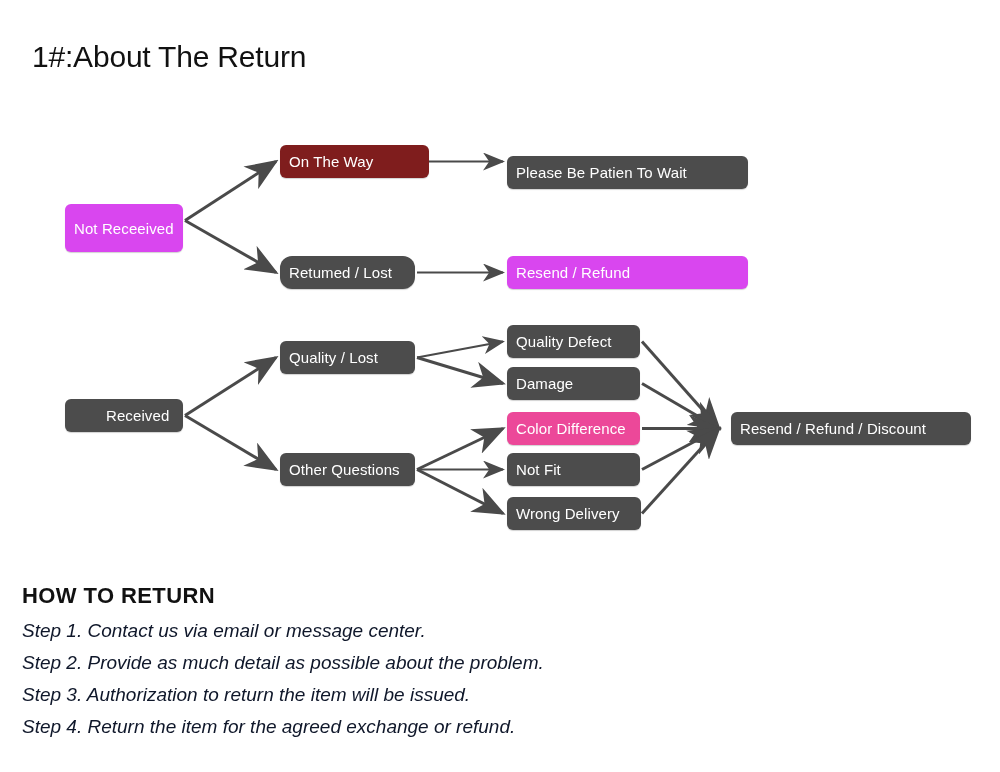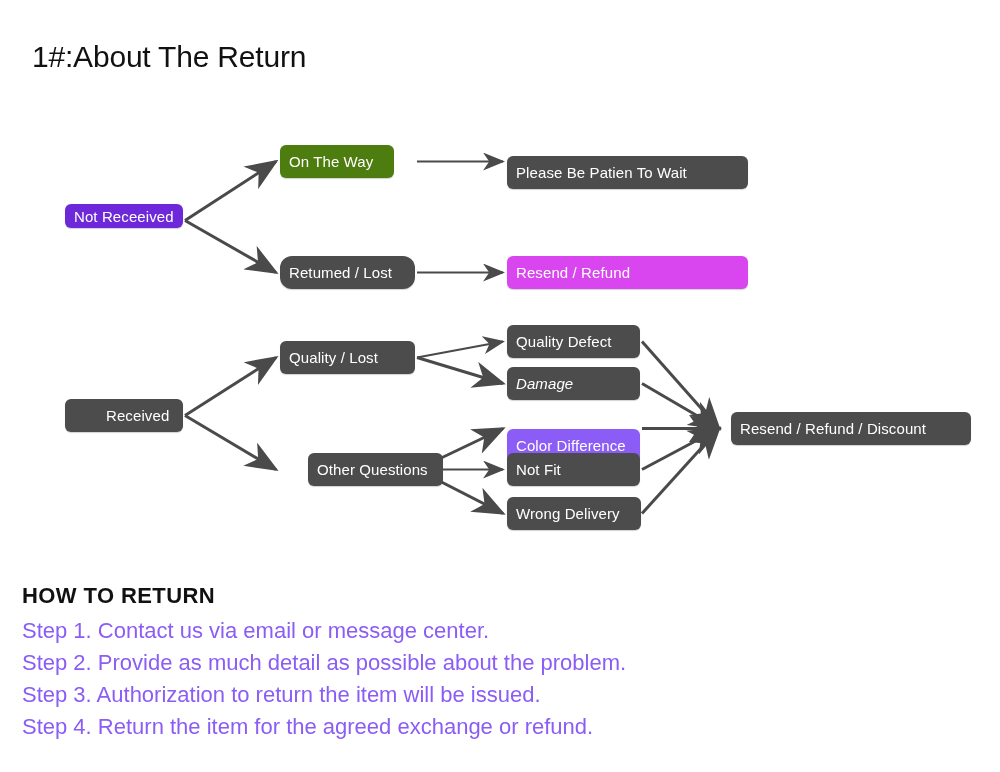--- a/index.html
+++ b/index.html
@@ -71,24 +71,25 @@
     margin-top: 23px;
   }
   #howto-heading {
     font-size: 22px;
     font-weight: bold;
     letter-spacing: 0.4px;
     margin: 0 0 6px 0;
     color: #111111;
   }
   .step-line {
-    font-size: 22px;
+    font-size: 19px;
     line-height: 32px;
-    color: #8b5cf6;
+    color: #0f172a;
     white-space: nowrap;
+    font-style: italic;
   }
   .step-line.note {
     font-weight: bold;
   }
 </style>
 </head>
 <body>
 
 <h1 id="page-title">1#:About The Return</h1>
 
@@ -112,31 +113,31 @@
         <line x1="417" y1="469.5" x2="503" y2="469.5" marker-end="url(#arrowhead)" stroke="#4a4a4a" stroke-width="2"></line>
         <line x1="417" y1="469.5" x2="503" y2="513.5" marker-end="url(#arrowhead)" stroke="#4a4a4a" stroke-width="3"></line>
         <line x1="642" y1="341.5" x2="719" y2="428.5" marker-end="url(#arrowhead)" stroke="#4a4a4a" stroke-width="3"></line>
         <line x1="642" y1="383.5" x2="719" y2="428.5" marker-end="url(#arrowhead)" stroke="#4a4a4a" stroke-width="3"></line>
         <line x1="642" y1="428.5" x2="719" y2="428.5" marker-end="url(#arrowhead)" stroke="#4a4a4a" stroke-width="3"></line>
         <line x1="642" y1="469.5" x2="719" y2="428.5" marker-end="url(#arrowhead)" stroke="#4a4a4a" stroke-width="3"></line>
         <line x1="642" y1="513.5" x2="719" y2="428.5" marker-end="url(#arrowhead)" stroke="#4a4a4a" stroke-width="3"></line>
       </g>
   </svg>
   <div id="node-layer">
-      <div class="node" style="left: 65px; top: 204px; width: 118px; height: 24px; background: #6d28d9; color: rgb(255, 255, 255);">Not Receeived</div>
-      <div class="node" style="left: 280px; top: 145px; width: 114px; height: 33px; background: #4d7c0f; color: rgb(255, 255, 255); text-align: center;">On The Way</div>
+      <div class="node" style="left: 65px; top: 204px; width: 118px; height: 48px; background: #d946ef; color: rgb(255, 255, 255);">Not Receeived</div>
+      <div class="node" style="left: 280px; top: 145px; width: 149px; height: 33px; background: #7f1d1d; color: rgb(255, 255, 255); text-align: center;">On The Way</div>
       <div class="node" style="left: 507px; top: 156px; width: 241px; height: 33px; background: rgb(76, 76, 76); color: rgb(255, 255, 255);">Please Be Patien To Wait</div>
       <div class="node" style="left: 280px; top: 256px; width: 135px; height: 33px; background: rgb(76, 76, 76); color: rgb(255, 255, 255); border-radius: 12px;">Retumed / Lost</div>
       <div class="node" style="left: 507px; top: 256px; width: 241px; height: 33px; background: #d946ef; color: rgb(255, 255, 255);">Resend / Refund</div>
       <div class="node" style="left: 65px; top: 399px; width: 118px; height: 33px; background: rgb(76, 76, 76); color: rgb(255, 255, 255); padding-left: 41px;">Received</div>
       <div class="node" style="left: 280px; top: 341px; width: 135px; height: 33px; background: rgb(76, 76, 76); color: rgb(255, 255, 255); text-align: center;">Quality / Lost</div>
-      <div class="node" style="left: 280px; top: 453px; width: 135px; height: 33px; background: rgb(76, 76, 76); color: rgb(255, 255, 255); margin-left: 28px;">Other Questions</div>
+      <div class="node" style="left: 280px; top: 453px; width: 135px; height: 33px; background: rgb(76, 76, 76); color: rgb(255, 255, 255);">Other Questions</div>
       <div class="node" style="left: 507px; top: 325px; width: 133px; height: 33px; background: rgb(76, 76, 76); color: rgb(255, 255, 255); text-align: center;">Quality Defect</div>
-      <div class="node" style="left: 507px; top: 367px; width: 133px; height: 33px; background: rgb(76, 76, 76); color: rgb(255, 255, 255); font-style: italic;">Damage</div>
-      <div class="node" style="left: 507px; top: 412px; width: 133px; height: 33px; background: #8b5cf6; color: rgb(255, 255, 255); margin-top: 17px;">Color Difference</div>
+      <div class="node" style="left: 507px; top: 367px; width: 133px; height: 33px; background: rgb(76, 76, 76); color: rgb(255, 255, 255);">Damage</div>
+      <div class="node" style="left: 507px; top: 412px; width: 133px; height: 33px; background: #ec4899; color: rgb(255, 255, 255);">Color Difference</div>
       <div class="node" style="left: 507px; top: 453px; width: 133px; height: 33px; background: rgb(76, 76, 76); color: rgb(255, 255, 255);">Not Fit</div>
       <div class="node" style="left: 507px; top: 497px; width: 134px; height: 33px; background: rgb(76, 76, 76); color: rgb(255, 255, 255);">Wrong Delivery</div>
       <div class="node" style="left: 731px; top: 412px; width: 240px; height: 33px; background: rgb(76, 76, 76); color: rgb(255, 255, 255);">Resend / Refund / Discount</div>
     </div>
 </div>
 
 <div id="howto">
   <div id="howto-heading">HOW TO RETURN</div>
   <div id="howto-steps">
       <div class="step-line">Step 1. Contact us via email or message center.</div>

